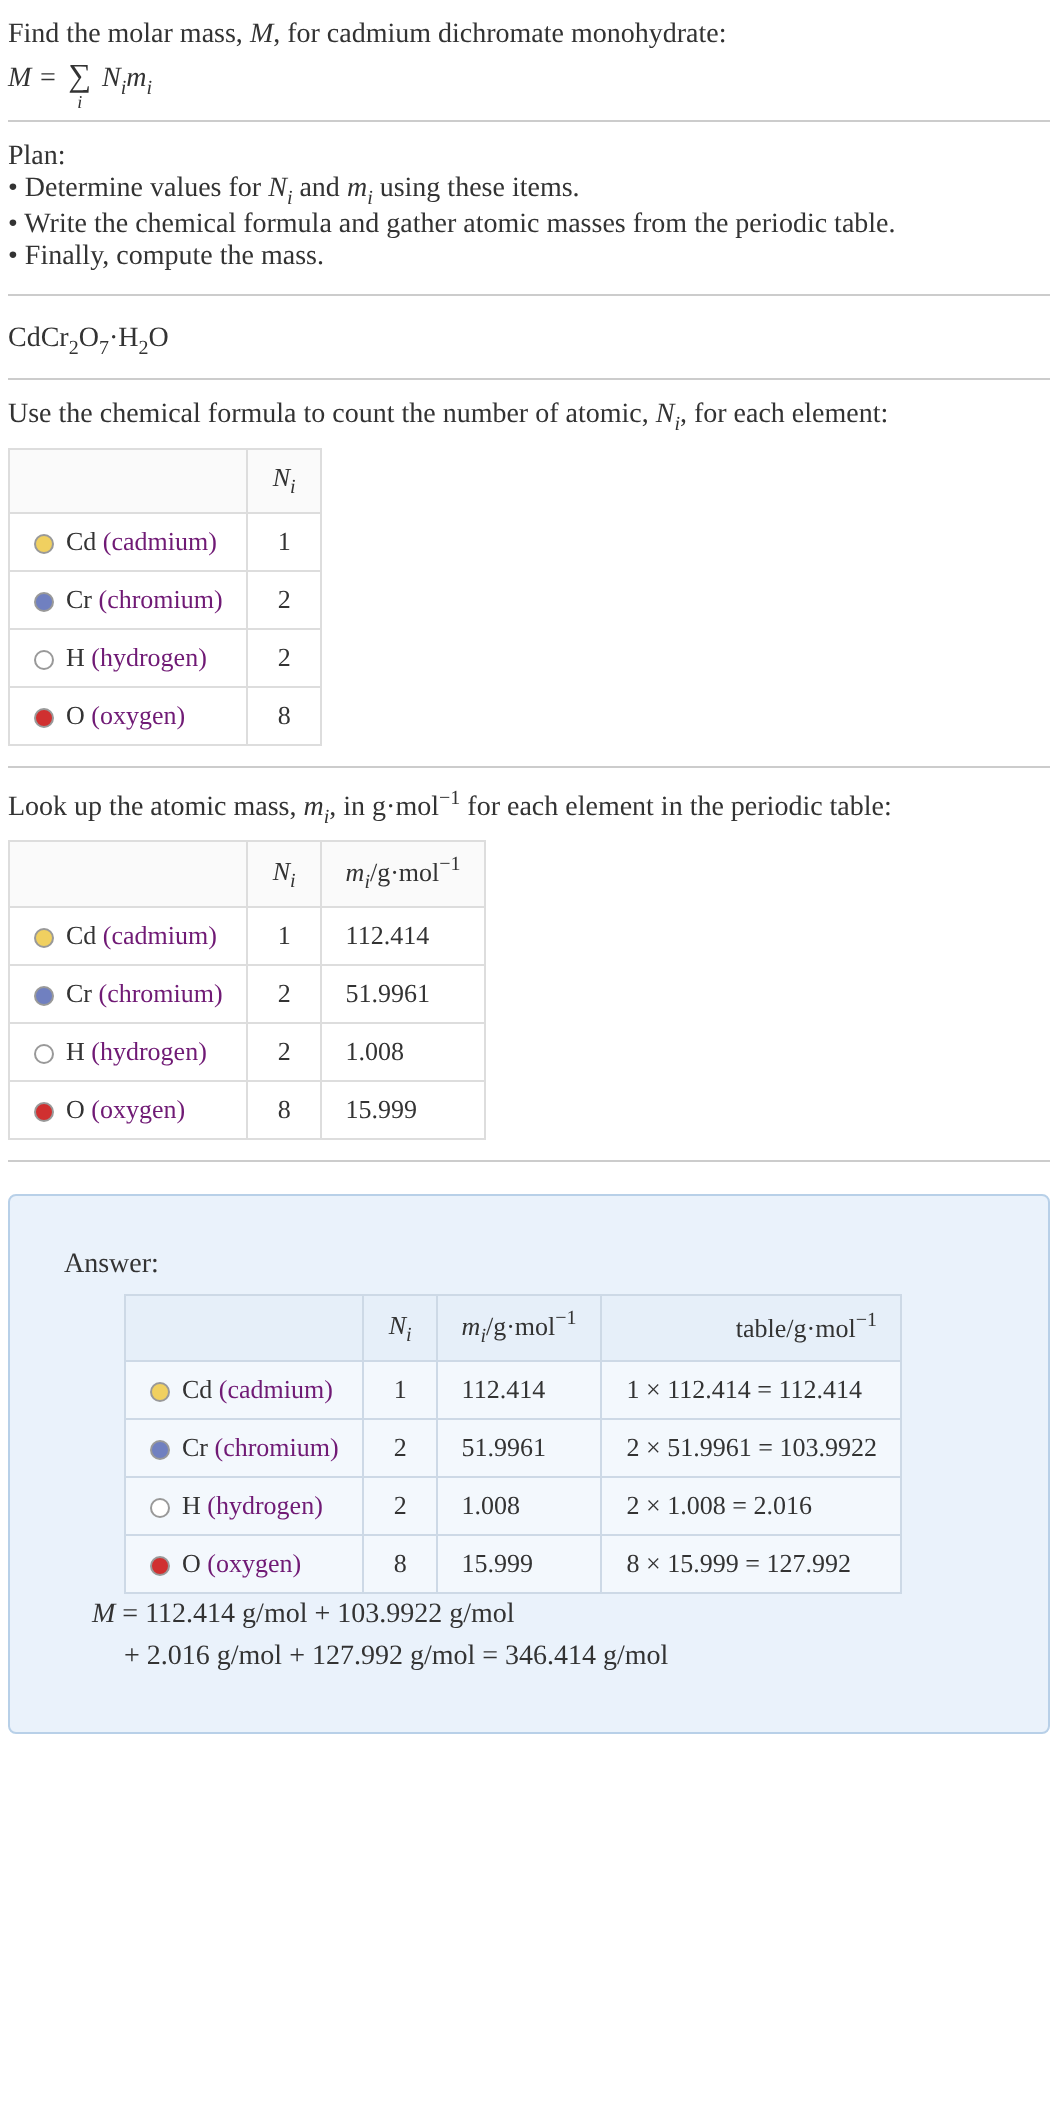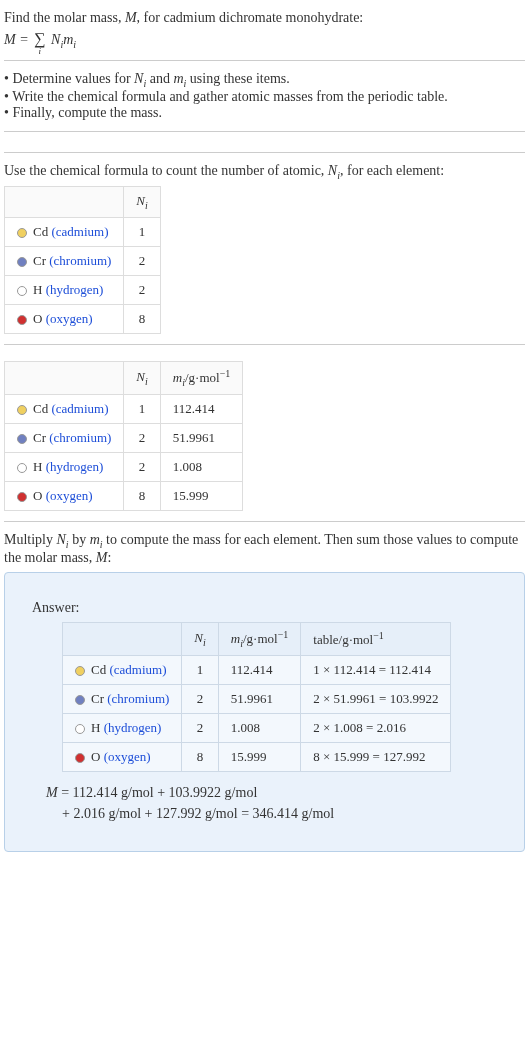--- a/index.html
+++ b/index.html
@@ -49,78 +49,81 @@
     }
     th, td {
       border: 1px solid #ddd;
       padding: 6px 12px;
       text-align: left;
       font-weight: normal;
       font-size: 13px;
     }
     th {
       background: #fafafa;
-      text-align: left;
+      text-align: right;
     }
     td.center { text-align: center; }
     .swatch {
       display: inline-block;
       width: 10px;
       height: 10px;
       border-radius: 50%;
       margin-right: 6px;
       vertical-align: middle;
       border: 1px solid #999;
     }
-    .elem-muted { color: #1d4ed8; }
+    .elem-muted { color: #701a75; }
     .answer-box {
       border: 1px solid #b8d0e8;
       background: #eaf2fb;
       border-radius: 4px;
       padding: 27px;
       margin-top: 6px;
     }
     .answer-box table th, .answer-box table td {
       border: 1px solid #cdd9e6;
       background: #f3f8fd;
     }
     .answer-box table th { background: #e6eff9; }
     .final-m {
-      margin-top: 10px;
       padding-left: 30px;
       text-indent: -16px;
       line-height: 1.5;
     }
   </style>
 </head>
 <body>
 
 <div class="section">
   <span>Find the molar mass, </span><span class="ital">M</span><span>, for cadmium dichromate monohydrate:</span>
   <div class="formula-line">
     <span class="M">M</span><span> = </span><span class="sigma"><span class="sigma-main">∑</span><span class="sigma-sub">i</span></span>
     <span class="ital">N</span><span class="sub">i</span><span class="ital">m</span><span class="sub">i</span>
   </div>
 </div>
 
 <hr class="divider">
 
 <div class="section">
+  <div>Plan:</div>
   <ul class="bullet-list">
     <li>
       <span>Determine values for </span><span class="ital">N</span><span class="sub">i</span><span> and </span><span class="ital">m</span><span class="sub">i</span><span> using these items.</span>
     </li>
     <li>Write the chemical formula and gather atomic masses from the periodic table.</li>
     <li>Finally, compute the mass.</li>
   </ul>
 </div>
 
 <hr class="divider">
 
 <div class="section">
+  <div style="margin-top:4px;">
+    <span>CdCr</span><span class="sub" style="font-style:normal;">2</span><span>O</span><span class="sub" style="font-style:normal;">7</span><span>·H</span><span class="sub" style="font-style:normal;">2</span><span>O</span>
+  </div>
 </div>
 
 <hr class="divider">
 
 <div class="section">
   <div>
     <span>Use the chemical formula to count the number of atomic, </span><span class="ital">N</span><span class="sub">i</span><span>, for each element:</span>
   </div>
   <table>
     <tbody>
@@ -144,20 +147,23 @@
       <td><span class="swatch" style="background:#d03030"></span><span>O</span> <span class="elem-muted">(oxygen)</span></td>
       <td class="center">8</td>
     </tr>
   </tbody>
     </table>
 </div>
 
 <hr class="divider">
 
 <div class="section">
+  <div>
+    <span>Look up the atomic mass, </span><span class="ital">m</span><span class="sub">i</span><span>, in g·mol</span><span class="sup">−1</span><span> for each element in the periodic table:</span>
+  </div>
   <table>
     <tbody>
         <tr>
       <th></th>
       <th><span class="ital">N</span><span class="sub">i</span></th>
       <th><span class="ital">m</span><span class="sub">i</span><span>/g·mol</span><span class="sup">−1</span></th>
     </tr>
     <tr>
       <td><span class="swatch" style="background:#f0d060"></span><span>Cd</span> <span class="elem-muted">(cadmium)</span></td>
       <td class="center">1</td>
@@ -178,23 +184,20 @@
       <td class="center">8</td>
       <td>15.999</td>
     </tr>
   </tbody>
     </table>
 </div>
 
 <hr class="divider">
 
 <div class="section">
-  <div>
-    <span>Multiply </span><span class="ital">N</span><span class="sub">i</span><span> by </span><span class="ital">m</span><span class="sub">i</span><span> to compute the mass for each element. Then sum those values to compute the molar mass, </span><span class="ital">M</span><span>:</span>
-  </div>
 
   <div class="answer-box">
     <div>Answer:</div>
     <table style="margin-left:30px;">
       <tbody>
           <tr>
         <th></th>
         <th><span class="ital">N</span><span class="sub">i</span></th>
         <th><span class="ital">m</span><span class="sub">i</span><span>/g·mol</span><span class="sup">−1</span></th>
         <th><span>table/g·mol</span><span class="sup">−1</span></th>

